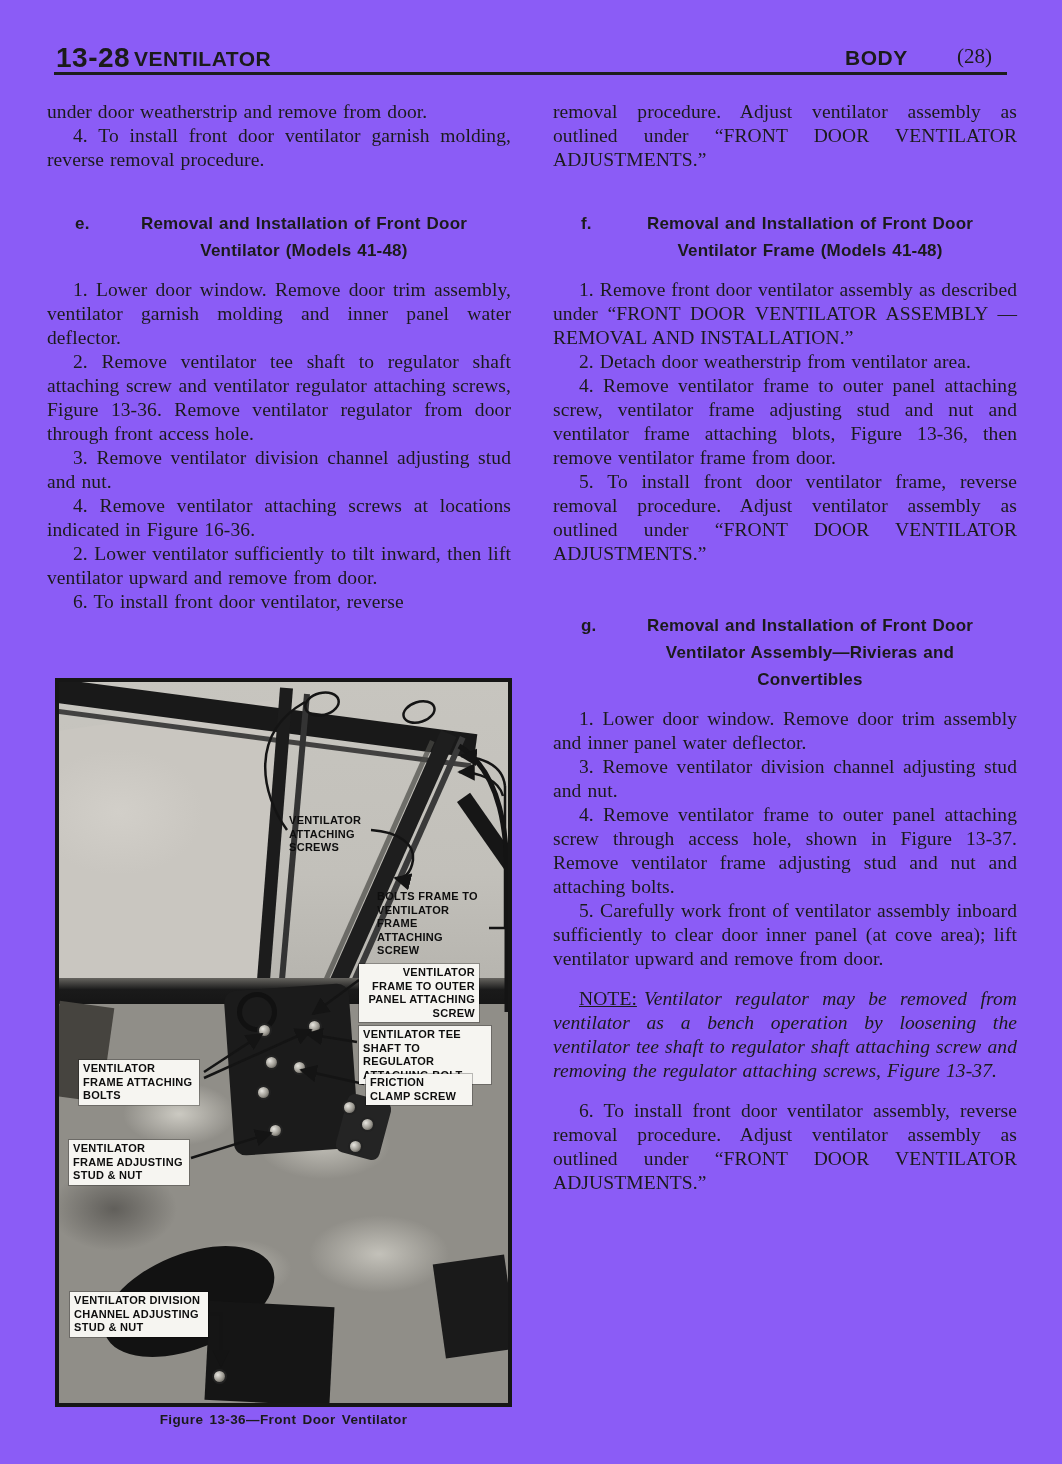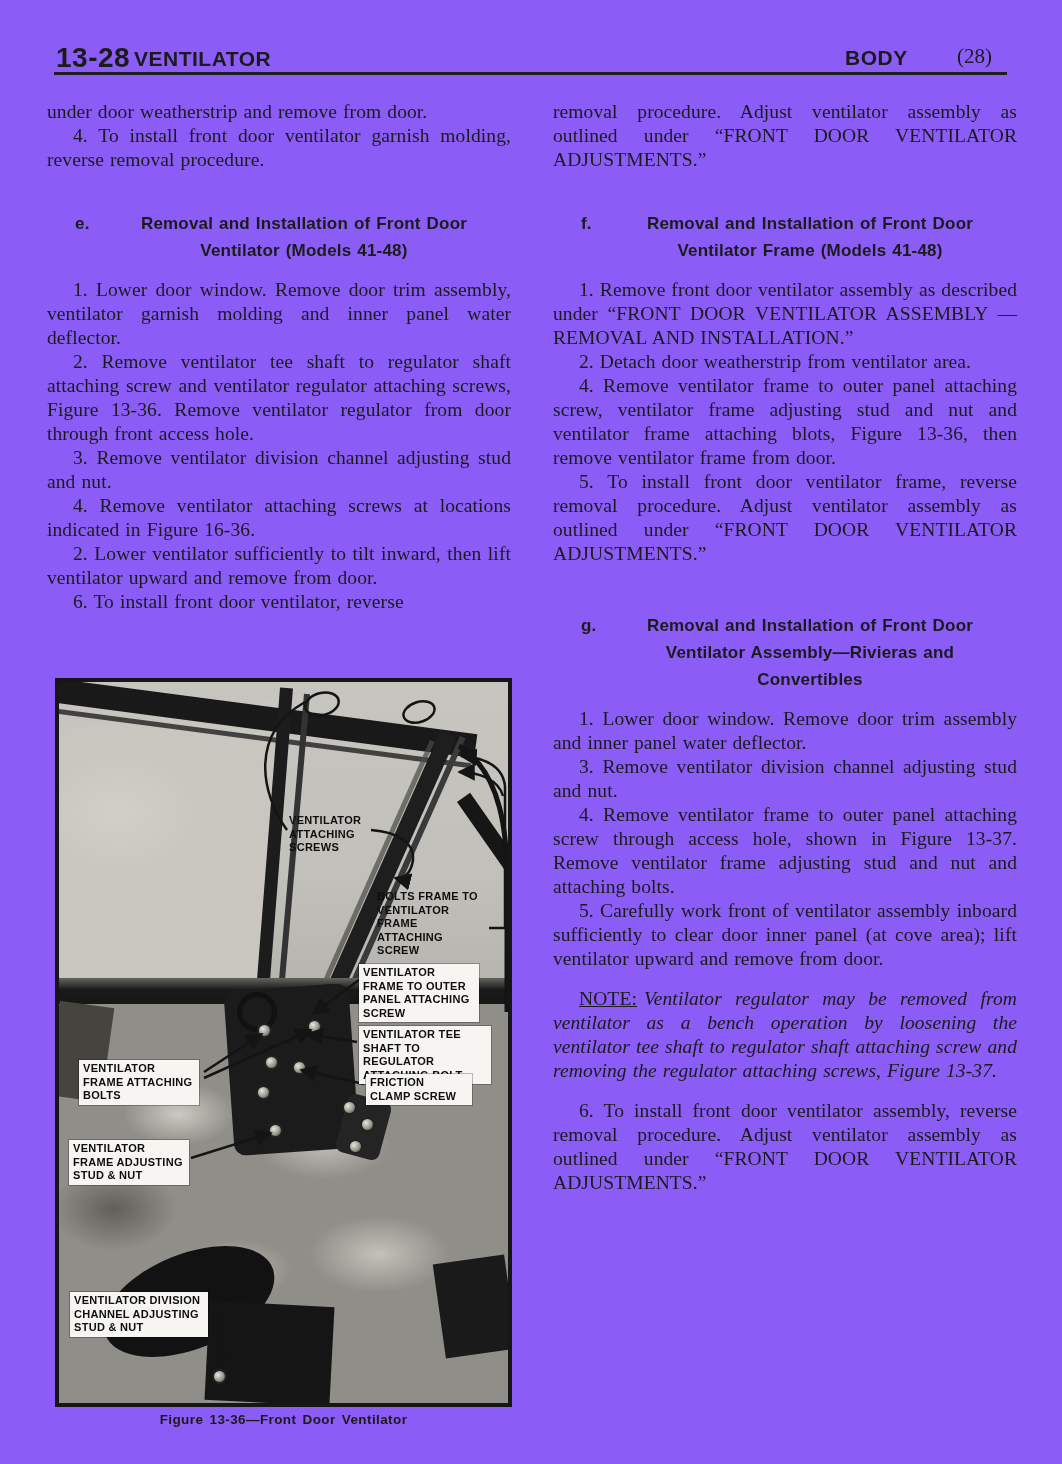--- a/index.html
+++ b/index.html
@@ -177,21 +177,21 @@
           <path d="M 305 402 L 242 388" marker-end="url(#arw)"></path>
           <path d="M 145 390 L 203 352" marker-end="url(#arw)"></path>
           <path d="M 145 396 L 252 348" marker-end="url(#arw)"></path>
           <path d="M 132 476 L 212 451" marker-end="url(#arw)"></path>
           <path d="M 147 632 L 162 632 L 162 684" marker-end="url(#arw)"></path>
         </g>
       </svg>
 
       <div class="callout" style="left:230px;top:124px;width:76px;margin-top:8px;">VENTILATOR ATTACHING SCREWS</div>
       <div class="callout" style="left:318px;top:208px;width:106px;">BOLTS FRAME TO VENTILATOR FRAME ATTACHING SCREW</div>
-      <div class="callout boxed" style="left:300px;top:282px;width:112px;">VENTILATOR FRAME TO OUTER PANEL ATTACHING SCREW</div>
+      <div class="callout boxed" style="left:300px;top:282px;width:112px;text-align:right;">VENTILATOR FRAME TO OUTER PANEL ATTACHING SCREW</div>
       <div class="callout boxed" style="left:300px;top:344px;width:124px;">VENTILATOR TEE SHAFT TO REGULATOR ATTACHING BOLT</div>
       <div class="callout boxed" style="left:307px;top:392px;width:98px;">FRICTION CLAMP SCREW</div>
       <div class="callout boxed" style="left:20px;top:378px;width:112px;">VENTILATOR FRAME ATTACHING BOLTS</div>
       <div class="callout boxed" style="left:10px;top:458px;width:112px;">VENTILATOR FRAME ADJUSTING STUD &amp; NUT</div>
       <div class="callout boxed" style="left:11px;top:610px;width:130px;">VENTILATOR DIVISION CHANNEL ADJUSTING STUD &amp; NUT</div>
     </div>
   </div>
 
   <div class="fig-caption">Figure 13-36—Front Door Ventilator</div>
 

